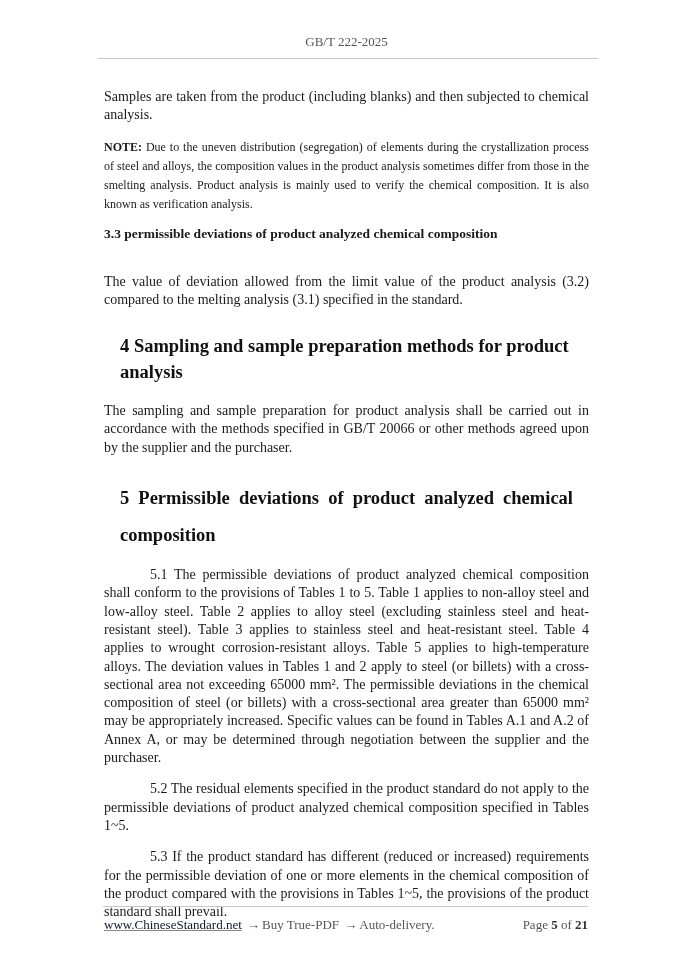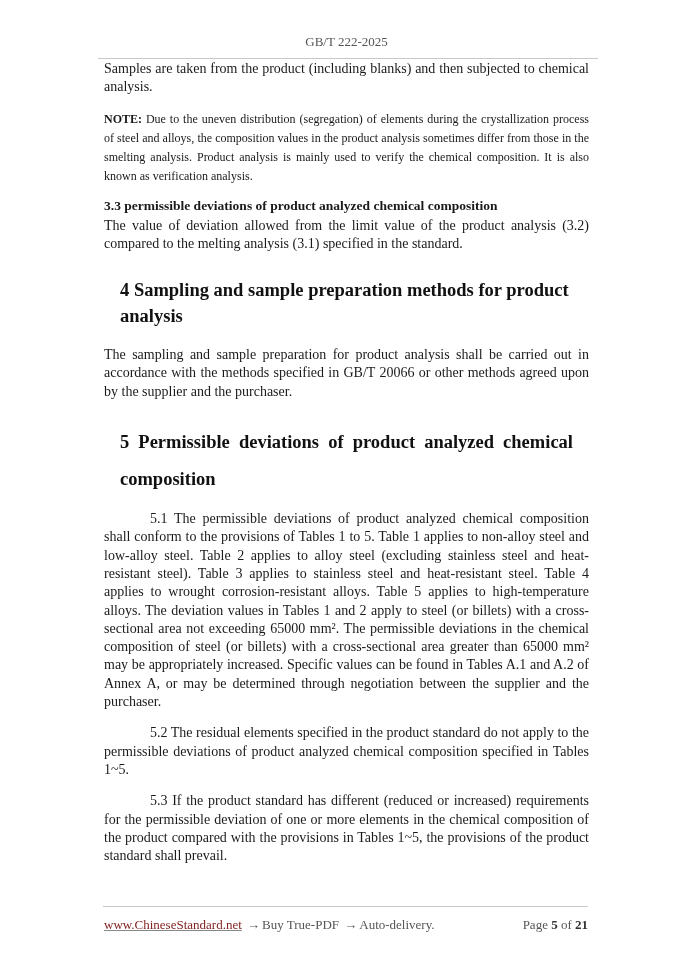--- a/index.html
+++ b/index.html
@@ -27,42 +27,42 @@
     .header-rule {
       position: absolute;
       top: 58px;
       left: 98px;
       width: 500px;
       height: 0;
       border-top: 1px solid #c8c8c8;
     }
     .content {
       position: absolute;
-      top: 60px;
+      top: 88px;
       left: 104px;
       width: 485px;
     }
     p {
       margin: 0;
       text-align: justify;
       font-size: 14px;
       line-height: 18.3px;
     }
     .p-intro { margin-bottom: 13px; }
     .note {
       font-size: 12px;
       line-height: 19px;
       margin-bottom: 11px;
     }
     .note b { font-weight: bold; margin-top: 13px; }
     .subhead {
       font-weight: bold;
       font-size: 13.5px;
       line-height: 18px;
-      margin-bottom: 2px;
+      margin-bottom: 30px;
     }
     .p-33 { margin-bottom: 24px; }
     h2 {
       margin: 16px;
       font-size: 18.5px;
       font-weight: bold;
       line-height: 26px;
       margin-bottom: 17px;
       color: #111;
     }
@@ -88,21 +88,21 @@
       position: absolute;
       top: 917px;
       left: 104px;
       width: 484px;
       font-size: 13px;
       color: #555555;
       display: flex;
       justify-content: space-between;
     }
     .footer-link {
-      color: #7f1d1d;
+      color: #0f172a;
       text-decoration: underline;
       text-decoration-color: #888;
       text-align: right;
     }
     .footer-right b { color: #333; font-weight: bold; }
     .arrow { padding: 0 2px; }
   </style>
 </head>
 <body>
 

